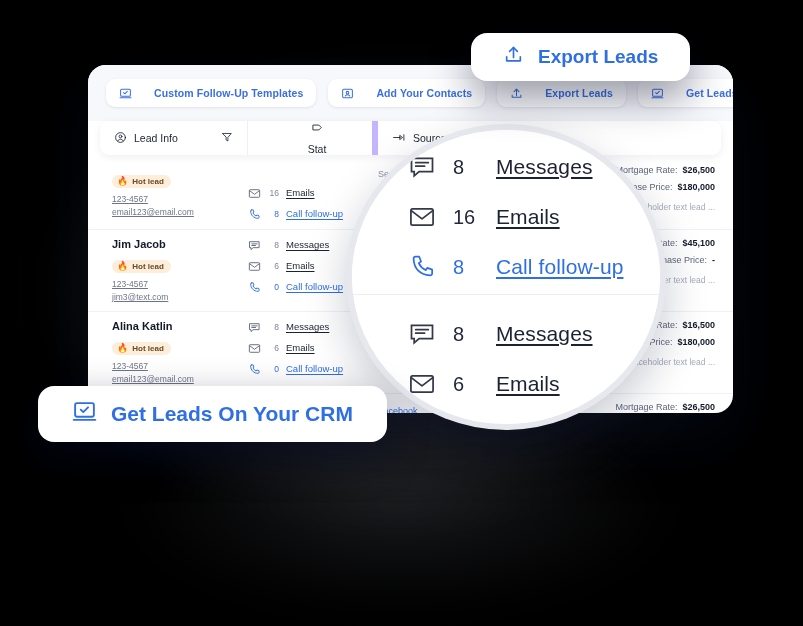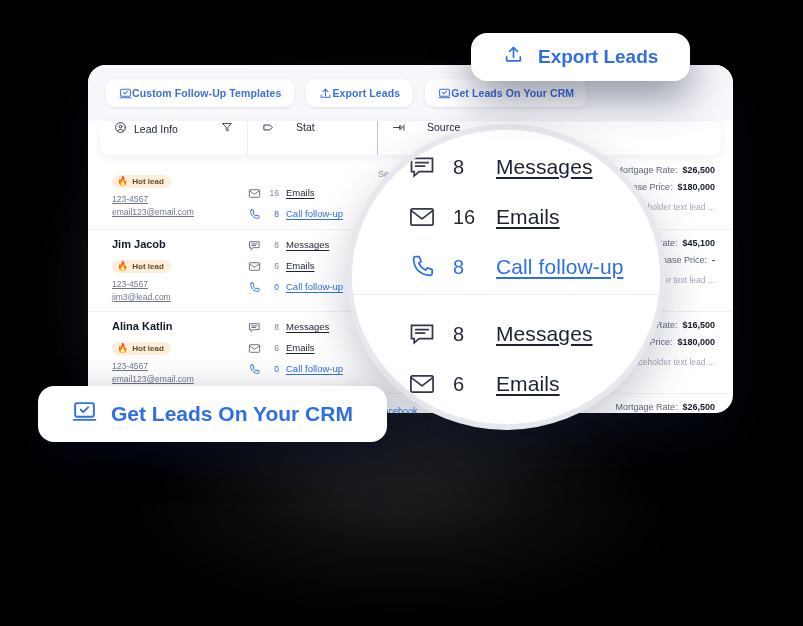--- a/index.html
+++ b/index.html
@@ -33,39 +33,39 @@
   }
   .card-inner{position:absolute;inset:0;}
 
   
   .toolbar{
     position:absolute;left:0;top:0;right:0;height:56px;
     background:#f7f8fc;
     display:flex;align-items:center;gap:12px;padding:0 18px;box-sizing:border-box;
   }
   .tbtn{
-    display:flex;align-items:center;gap:0;
+    display:flex;align-items:center;gap:22px;
     background:#fff;border-radius:9px;height:28px;padding:0 13px;
     box-shadow:0 1px 3px rgba(20,30,70,.10);
     color:#3b6fe0;font-size:10.5px;font-weight:700;letter-spacing:.1px;
     white-space:nowrap;cursor:pointer;
   }
   .tbtn svg{display:block;}
 
   
   .thead{
     position:absolute;left:12px;right:12px;top:56px;height:34px;
     background:#fff;border-radius:9px;
     box-shadow:0 2px 8px rgba(20,30,70,.07);
     display:flex;align-items:center;z-index:4;
   }
-  .th{display:flex;align-items:flex-start;gap:21px;font-size:10.5px;color:#1b2233;font-weight:400;height:100%;box-sizing:border-box;}
+  .th{display:flex;align-items:center;gap:7px;font-size:10.5px;color:#1b2233;font-weight:400;height:100%;box-sizing:border-box;}
   .th.c1{width:148px;padding-left:14px;border-right:1px solid #edeff4;justify-content:space-between;padding-right:14px;}
   .th.c1 .lbl{display:flex;align-items:center;gap:7px;}
-  .th.c2{width:130px;padding-left:14px;border-right:1px solid #c4b5fd;}
+  .th.c2{width:130px;padding-left:14px;border-right:6px solid #c4b5fd;flex-direction:column;}
   .th.c3{flex:1;padding-left:14px;}
 
   
   .tbody{position:absolute;left:0;right:0;top:92px;bottom:0;}
   .trow{
     position:relative;display:flex;align-items:flex-start;
     border-bottom:1px solid #eff1f6;padding:8px 0 9px 0;min-height:60px;box-sizing:border-box;
   }
   .cell-lead{width:160px;padding-left:24px;box-sizing:border-box;}
   .cell-stat{width:130px;box-sizing:border-box;}
@@ -146,20 +146,30 @@
           <span>
             <svg width="13" height="13" viewBox="0 0 24 24" fill="none" stroke="#3b6fe0" stroke-width="1.9" stroke-linecap="round" stroke-linejoin="round">
               <rect x="3" y="4" width="18" height="13" rx="2"></rect>
                 <path d="M2 20h20"></path>
                 <path d="M8.5 10.2l2.3 2.3 4.5-4.5"></path>
             </svg>
           </span>
           <span>Custom Follow-Up Templates</span>
         </div>
 
+        <div class="tbtn">
+          <span>
+            <svg width="13" height="13" viewBox="0 0 24 24" fill="none" stroke="#3b6fe0" stroke-width="1.9" stroke-linecap="round" stroke-linejoin="round">
+              <rect x="3" y="4" width="18" height="16" rx="2.5"></rect>
+                <circle cx="12" cy="10.5" r="2.4"></circle>
+                <path d="M8 16.6c.9-1.5 2.3-2.2 4-2.2s3.1.7 4 2.2"></path>
+            </svg>
+          </span>
+          <span>Add Your Contacts</span>
+        </div>
 
         <div class="tbtn">
           <span>
             <svg width="13" height="13" viewBox="0 0 24 24" fill="none" stroke="#3b6fe0" stroke-width="1.9" stroke-linecap="round" stroke-linejoin="round">
               <path d="M12 16V4"></path>
                 <path d="M7.5 8.5L12 4l4.5 4.5"></path>
                 <path d="M4 15v4h16v-4"></path>
             </svg>
           </span>
           <span>Export Leads</span>
@@ -266,21 +276,21 @@
         </div>
 
         <div class="trow">
           <div class="cell-lead">
             <div class="lead-name">Jim Jacob</div>
             <div class="badge">
               <span class="flame">🔥</span>
               <span>Hot lead</span>
             </div>
             <div class="lead-phone">123-4567</div>
-            <div class="lead-mail">jim3@lead.com</div>
+            <div class="lead-mail">jim3@text.com</div>
           </div>
           <div class="cell-stat">
             <div class="stat-line">
               <span class="ico"><svg width="13" height="13" viewBox="0 0 24 24" fill="none" stroke="#5d6579" stroke-width="1.7" stroke-linecap="round">
                     <path d="M3.5 5h17v11h-11l-4 3.5V16h-2z"></path>
                     <path d="M7 9h10M7 12h7"></path>
                   </svg></span>
               <span class="stat-num">8</span>
               <span class="stat-lbl">Messages</span>
             </div>

